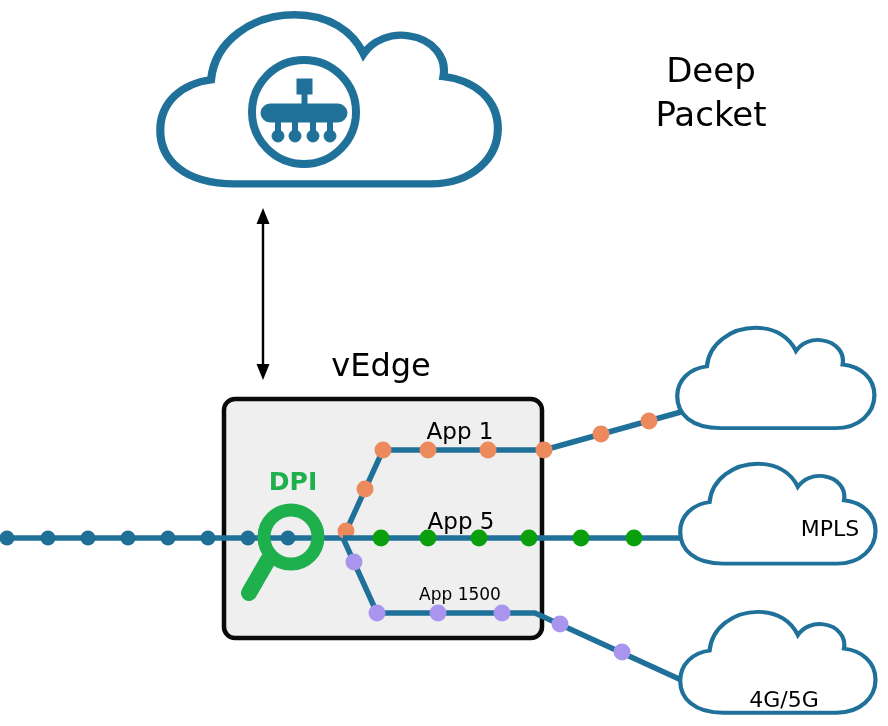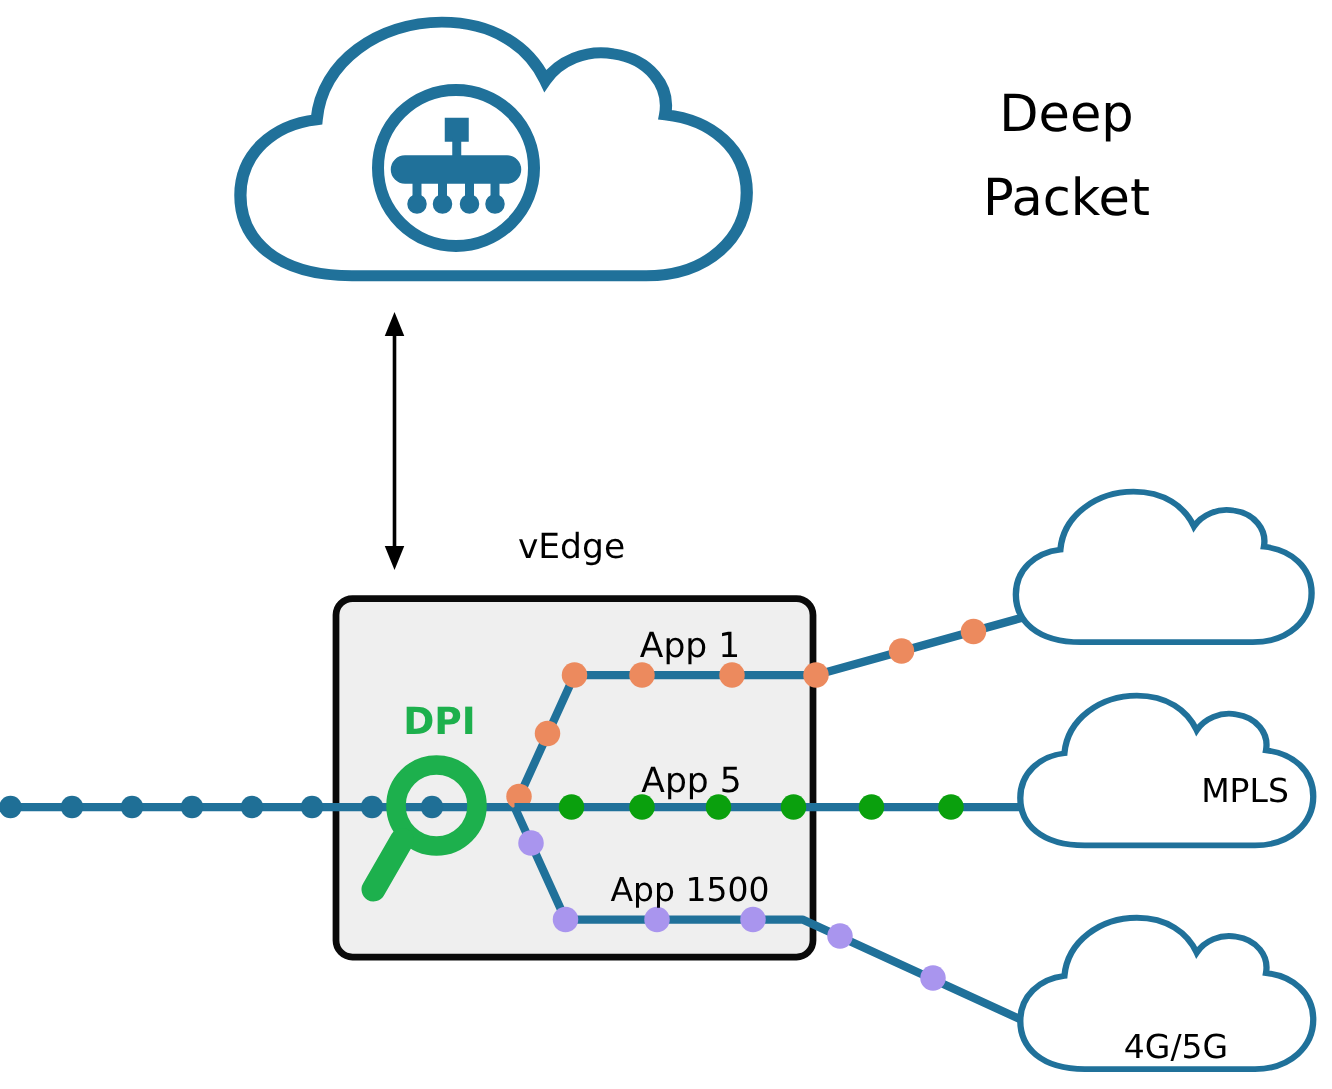--- a/index.html
+++ b/index.html
@@ -4,28 +4,28 @@
 <style>
   html,body{margin:0;padding:0;background:#fff;}
   .canvas{
     position:relative;width:888px;height:726px;background:#ffffff;overflow:hidden;
     font-family:"DejaVu Sans","Liberation Sans",sans-serif;color:#000;
   }
   .canvas svg{position:absolute;left:0;top:0;}
   .lbl{position:absolute;transform:translate(-50%,-50%);white-space:nowrap;color:var(--c-text,#000);}
   .title{
     position:absolute;left:711px;top:48px;transform:translateX(-50%);
-    font-size:34px;line-height:56px;text-align:center;
+    font-size:34px;line-height:44px;text-align:center;
   }
   .lbl-controllers{left:405px;top:222px;font-size:27px;}
-  .lbl-vedge{left:381px;top:365px;font-size:23px;}
+  .lbl-vedge{left:381px;top:365px;font-size:32px;}
   .lbl-dpi{left:293px;top:481px;font-size:25px;font-weight:bold;color:var(--c-dpi_green,#1db04d);}
   .lbl-app1{left:460px;top:431px;font-size:23px;}
   .lbl-app5{left:461px;top:521px;font-size:23px;text-align:center;}
-  .lbl-app1500{left:460px;top:594px;font-size:22px;}
+  .lbl-app1500{left:460px;top:594px;font-size:17px;}
   .lbl-broadband{left:781px;top:416px;font-size:22px;}
   .lbl-mpls{left:783px;top:528px;font-size:22px;margin-left:47px;}
   .lbl-4g5g{left:784px;top:699px;font-size:22px;}
 
   .cloud{fill:#ffffff;stroke:var(--c-teal,#20719a);stroke-width:4;}
   .cloud-big{stroke-width:4.5;}
   .flowline{stroke:var(--c-teal,#20719a);stroke-width:5.5;fill:none;stroke-linejoin:round;}
   .vbox{fill:var(--c-box_fill,#efefef);stroke:var(--c-box_stroke,#0a0a0a);stroke-width:4.5;}
   .dot-blue{fill:var(--c-dot_blue,#1f6f96);}
   .dot-orange{fill:var(--c-dot_orange,#ec8a5e);}

